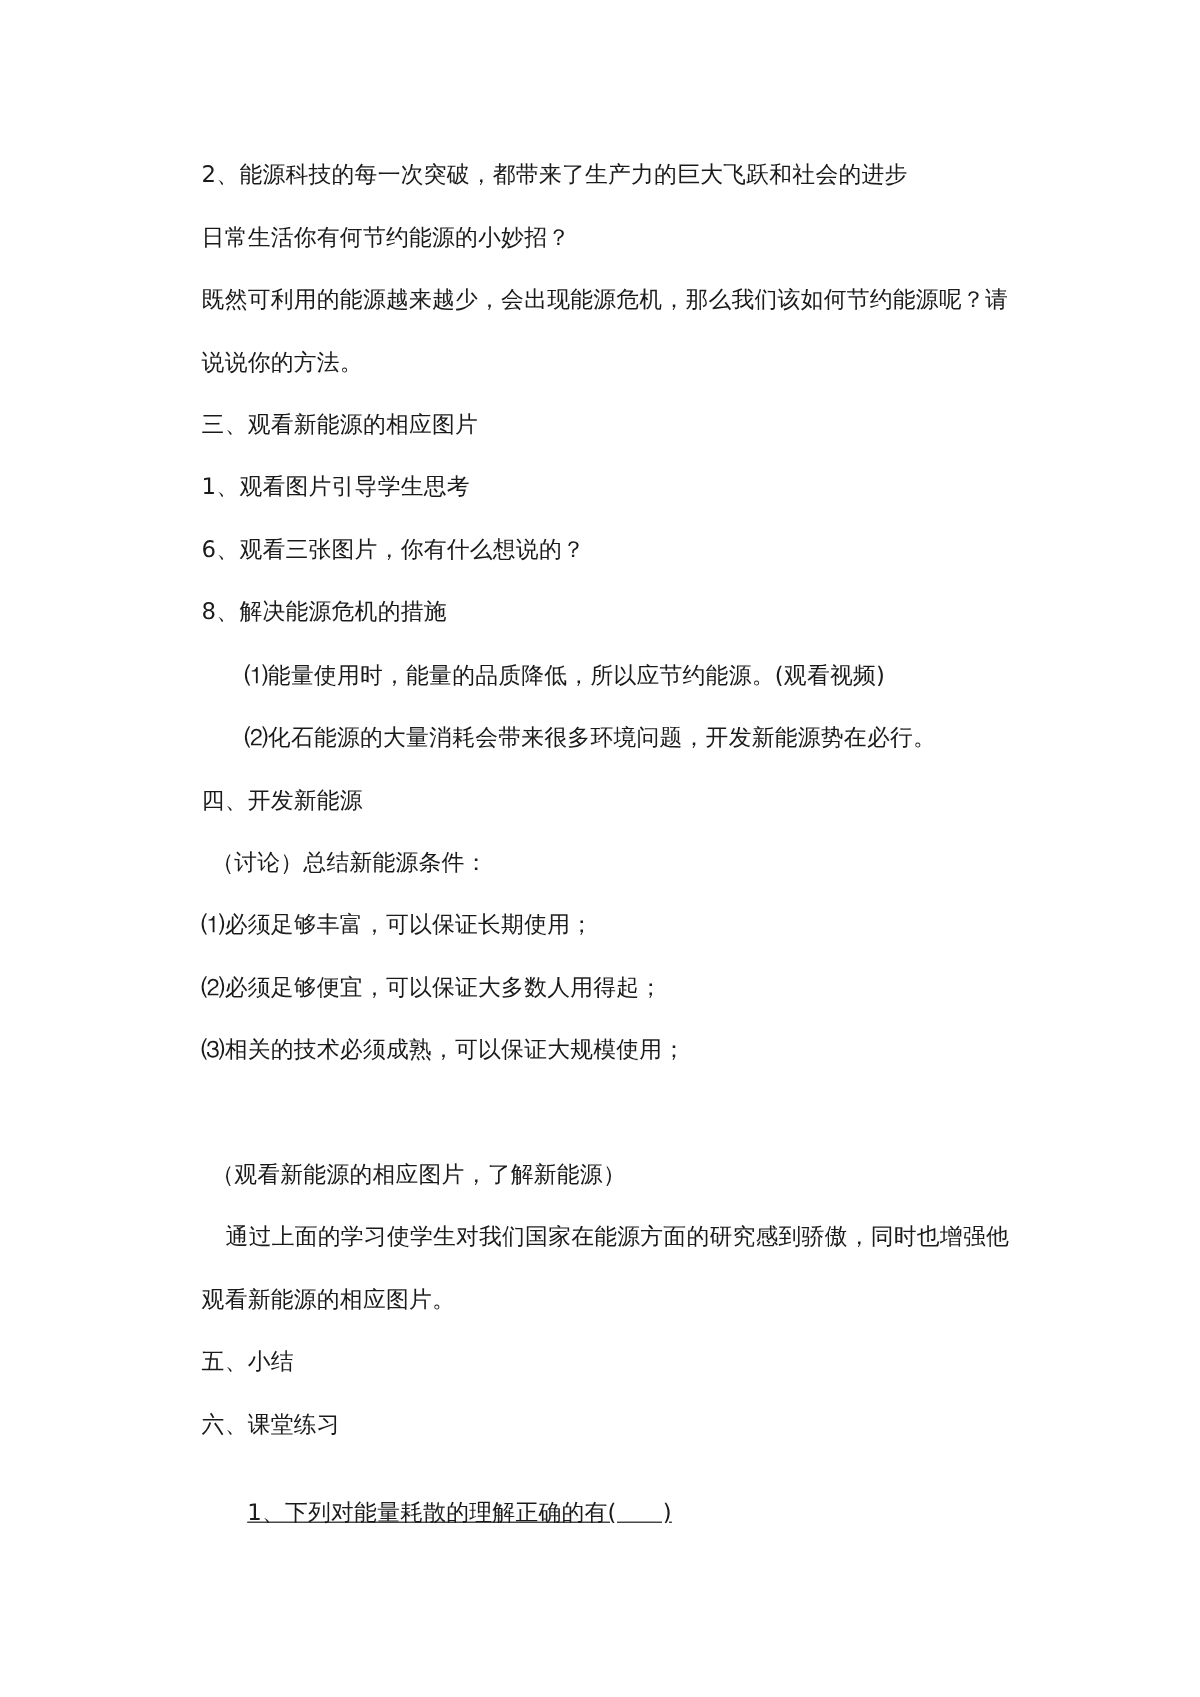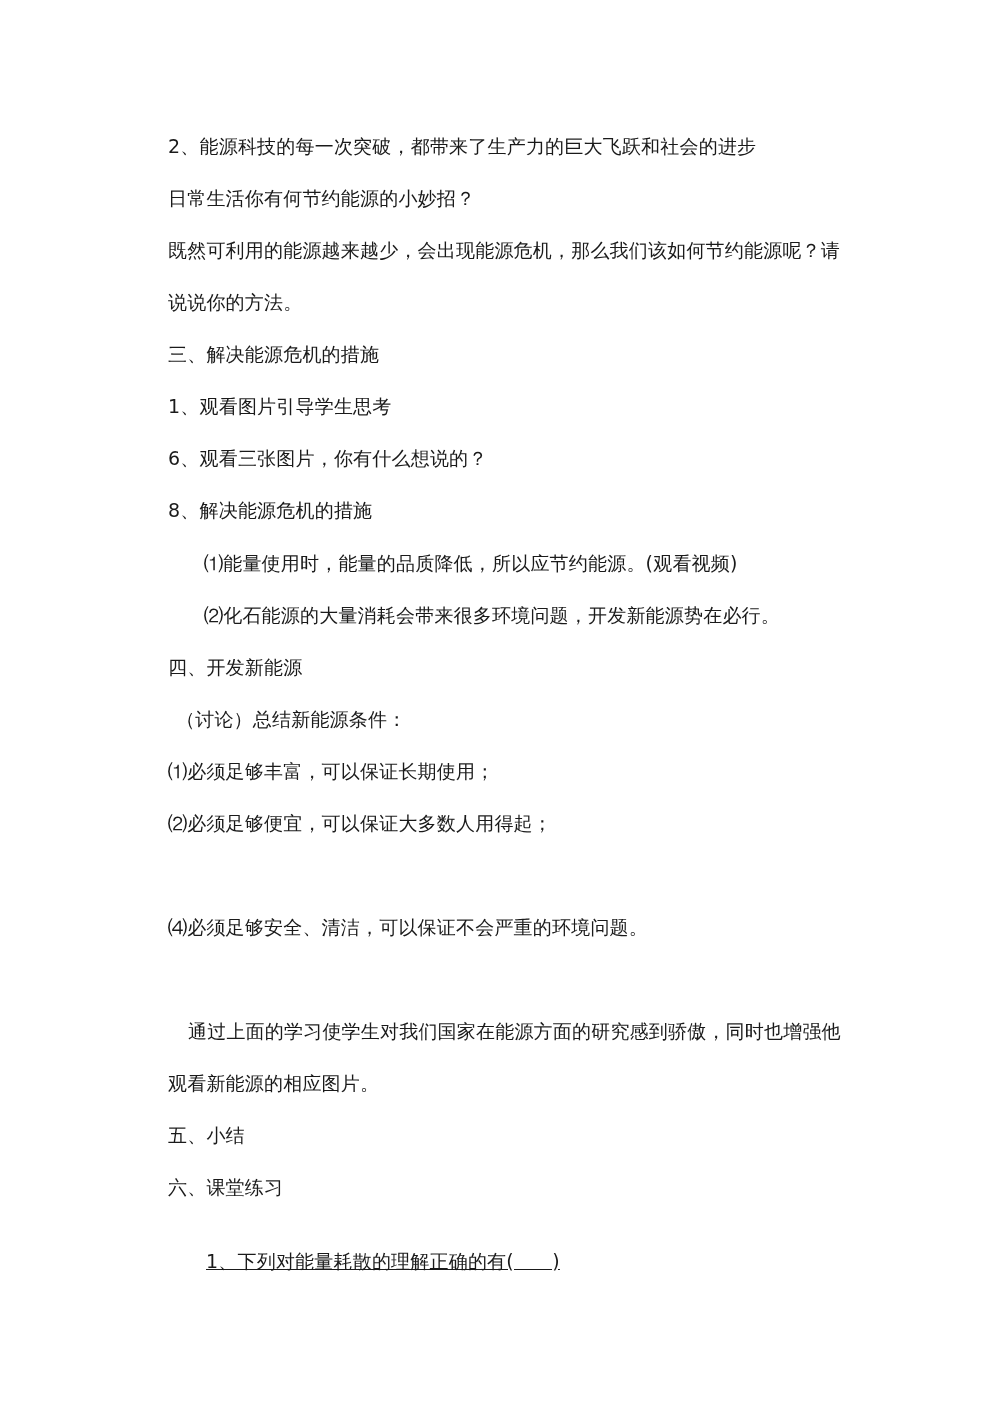--- a/index.html
+++ b/index.html
@@ -37,29 +37,30 @@
     .indent-q { left: 190px; text-decoration: underline; }
   </style>
 </head>
 <body>
 
 <div class="page">
   <div class="line" style="top:134px">2、能源科技的每一次突破，都带来了生产力的巨大飞跃和社会的进步</div>
   <div class="line" style="top:186px">日常生活你有何节约能源的小妙招？</div>
   <div class="line" style="top:238px">既然可利用的能源越来越少，会出现能源危机，那么我们该如何节约能源呢？请</div>
   <div class="line" style="top:290px">说说你的方法。</div>
-  <div class="line" style="top:342px">三、解决能源危机的措施</div>
+  <div class="line" style="top:342px">三、观看新能源的相应图片</div>
   <div class="line" style="top:394px">1、观看图片引导学生思考</div>
   <div class="line" style="top:446px">6、观看三张图片，你有什么想说的？</div>
   <div class="line" style="top:498px">8、解决能源危机的措施</div>
   <div class="line indent-sub" style="top:551px">⑴能量使用时，能量的品质降低，所以应节约能源。(观看视频)</div>
   <div class="line indent-sub" style="top:603px">⑵化石能源的大量消耗会带来很多环境问题，开发新能源势在必行。</div>
   <div class="line" style="top:655px">四、开发新能源</div>
   <div class="line indent-small" style="top:707px">（讨论）总结新能源条件：</div>
   <div class="line" style="top:811px">⑵必须足够便宜，可以保证大多数人用得起；</div>
   <div class="line" style="top:759px">⑴必须足够丰富，可以保证长期使用；</div>
-  <div class="line" style="top:915px">⑷必须足够安全、清洁，可以保证不会严重的环境问题。</div>
+  <div class="line" style="top:863px">⑶相关的技术必须成熟，可以保证大规模使用；</div>
+  <div class="line indent-small" style="top:967px">（观看新能源的相应图片，了解新能源）</div>
   <div class="line indent-para" style="top:1019px">通过上面的学习使学生对我们国家在能源方面的研究感到骄傲，同时也增强他</div>
   <div class="line" style="top:1071px">观看新能源的相应图片。</div>
   <div class="line" style="top:1123px">五、小结</div>
   <div class="line" style="top:1175px">六、课堂练习</div>
   <div class="line indent-q" style="top:1249px">1、下列对能量耗散的理解正确的有(　　)</div>
 </div>
 
 </body></html>

